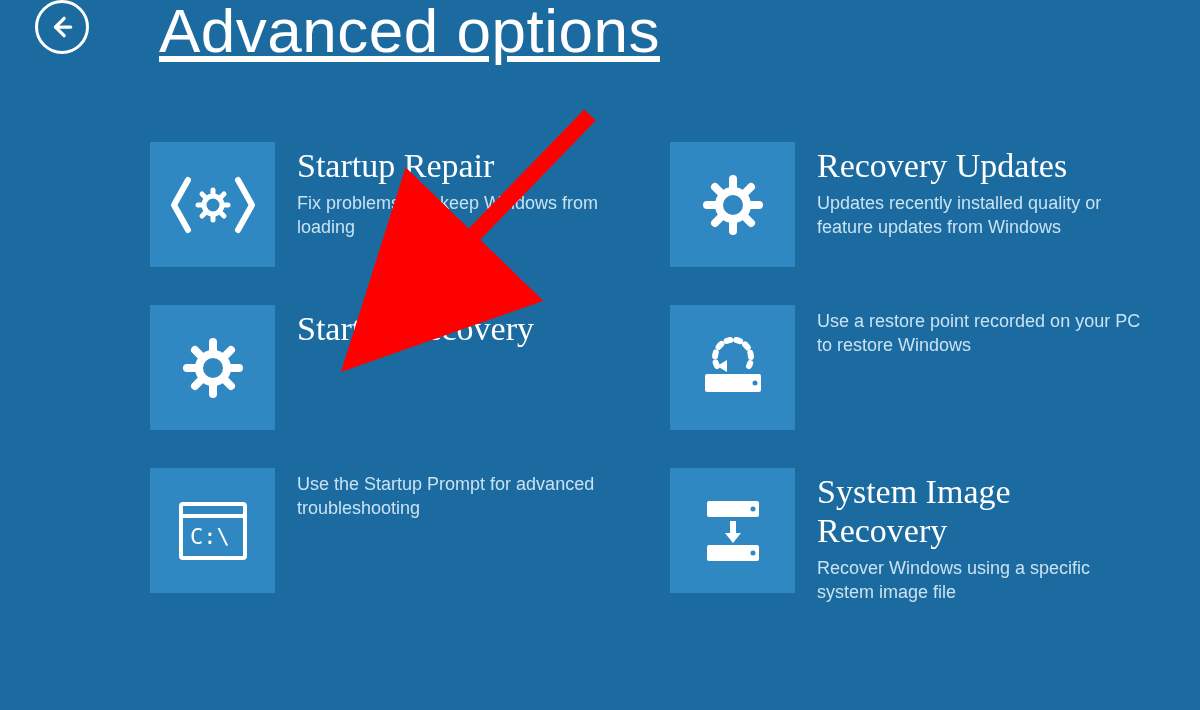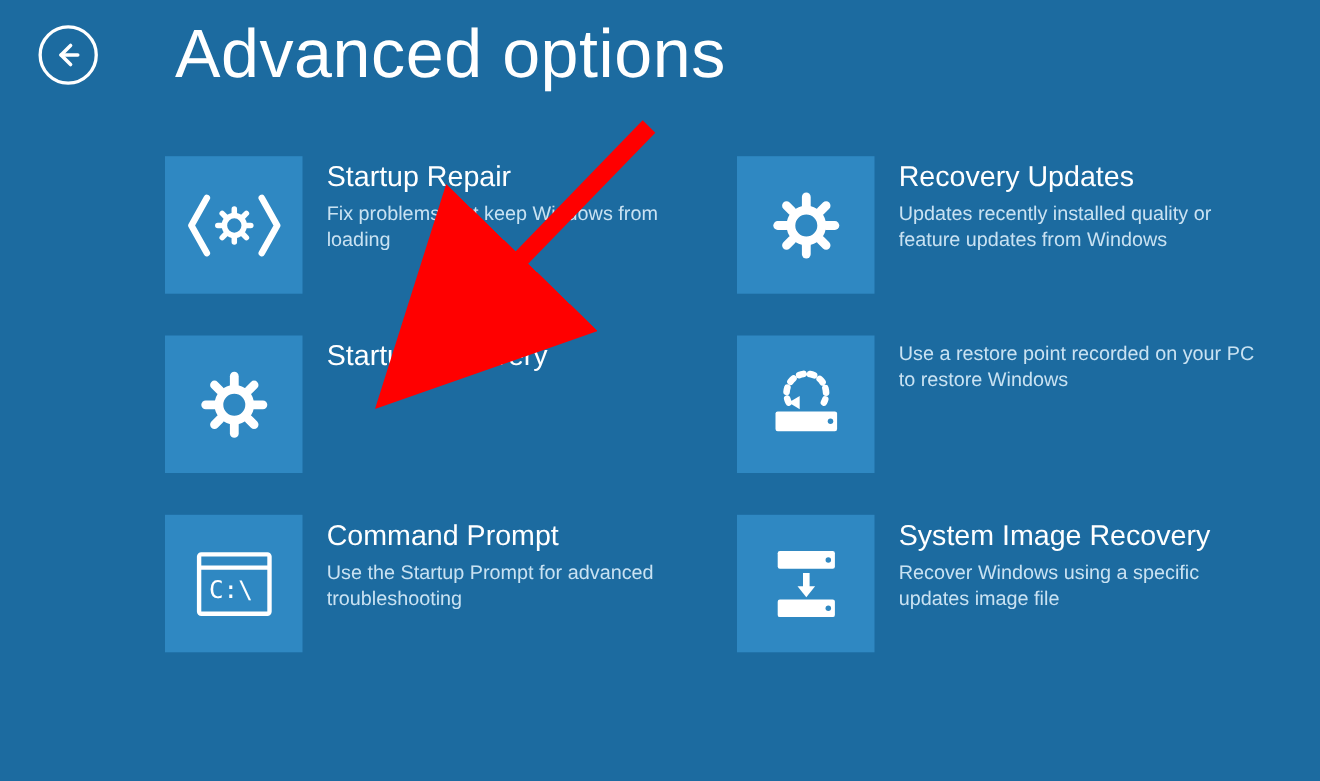--- a/index.html
+++ b/index.html
@@ -18,21 +18,21 @@
     width: 1200px;
     height: 710px;
     box-sizing: border-box;
   }
   .header {
     position: absolute;
     left: 35px;
     top: 0;
     height: 100px;
     display: flex;
-    align-items: center;
+    text-decoration: underline;
   }
   .back-btn {
     width: 48px;
     height: 48px;
     border: 3px solid #ffffff;
     border-radius: 50%;
     display: flex;
     align-items: center;
     justify-content: center;
     cursor: pointer;
@@ -70,24 +70,25 @@
     align-items: center;
     justify-content: center;
   }
   .tile-icon svg { display: block; }
   .tile-text {
     padding-left: 22px;
     padding-top: 4px;
     max-width: 330px;
   }
   .tile-title {
-    font-size: 26px;
+    font-size: 34px;
     font-weight: 300;
     line-height: 1.15;
     margin-bottom: 6px;
+    font-family: Liberation Serif, serif;
   }
   .tile-desc {
     font-size: 18px;
     font-weight: 300;
     color: #c9e2f2;
     line-height: 1.35;
   }
   .annotation-arrow {
     position: absolute;
     pointer-events: none;
@@ -199,39 +200,38 @@
 
     <div class="tile">
       <div class="tile-icon">
         <svg width="80" height="70" viewBox="0 0 80 70">
           <rect x="8" y="8" width="64" height="54" rx="2" fill="none" stroke="#ffffff" stroke-width="4"></rect>
           <line x1="8" y1="20" x2="72" y2="20" stroke="#ffffff" stroke-width="4"></line>
           <text x="17" y="48" font-family="Consolas, monospace" font-size="22" fill="#ffffff" font-weight="400">C:\</text>
         </svg>
       </div>
       <div class="tile-text">
-        <div class="tile-title">Command Prompt</div>
         <div class="tile-desc">Use the Startup Prompt for advanced troubleshooting</div>
       </div>
     </div>
 
     <div class="tile">
       <div class="tile-icon">
         <svg width="80" height="80" viewBox="0 0 80 80">
           <rect x="14" y="10" width="52" height="16" rx="2" fill="#ffffff"></rect>
           <circle cx="60" cy="18" r="2.5" fill="#2f88c2"></circle>
           <rect x="14" y="54" width="52" height="16" rx="2" fill="#ffffff"></rect>
           <circle cx="60" cy="62" r="2.5" fill="#2f88c2"></circle>
           <line x1="40" y1="30" x2="40" y2="46" stroke="#ffffff" stroke-width="6"></line>
           <polygon points="40,52 32,42 48,42" fill="#ffffff"></polygon>
         </svg>
       </div>
       <div class="tile-text">
         <div class="tile-title">System Image Recovery</div>
-        <div class="tile-desc">Recover Windows using a specific updates image file</div>
+        <div class="tile-desc">Recover Windows using a specific system image file</div>
       </div>
     </div>
 
   </div>
 
   <svg class="annotation-arrow" width="1200" height="710" style="left:0;top:0">
     <defs>
       <marker id="ahead" markerWidth="14" markerHeight="14" refX="4" refY="6" orient="auto">
         <polygon points="0,0 12,6 0,12" fill="#ff0000"></polygon>
       </marker>

